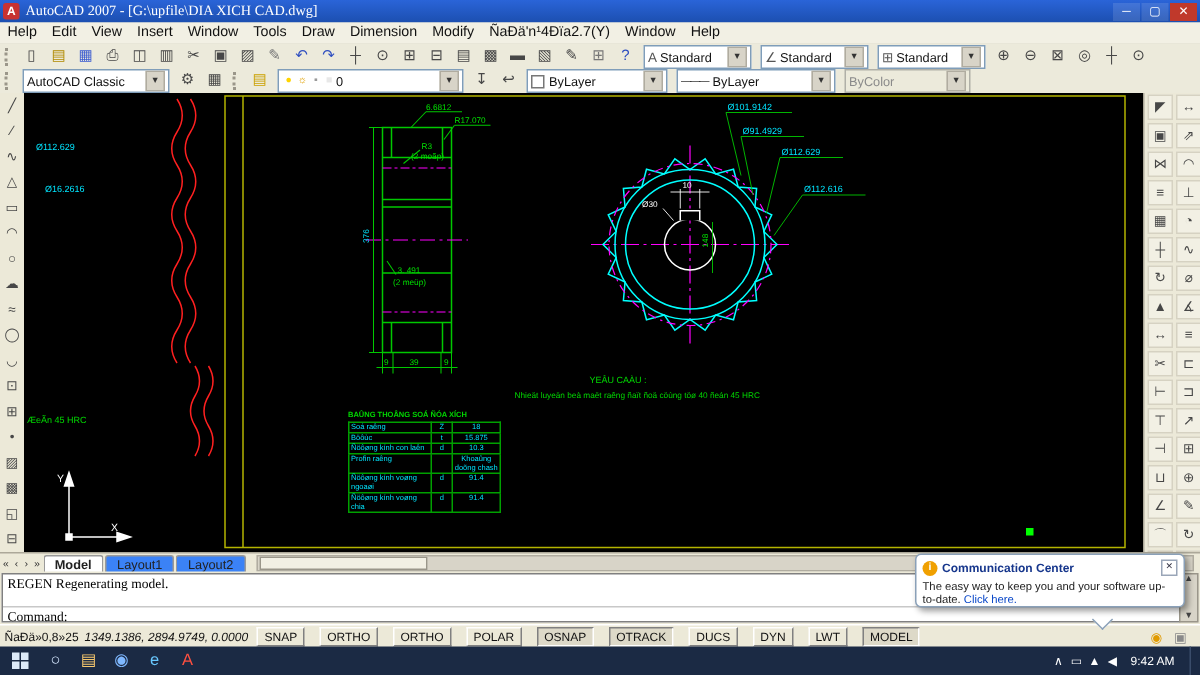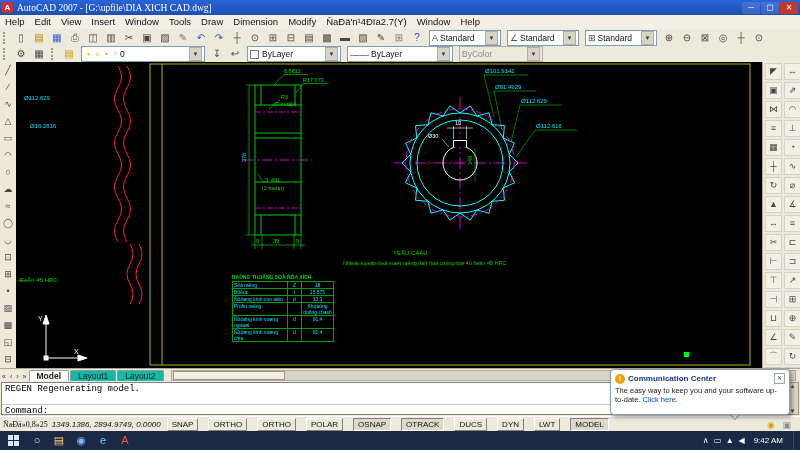--- a/index.html
+++ b/index.html
@@ -52,57 +52,57 @@
   .spec-title{color:#00d800;font-size:5px;font-weight:bold;text-align:left;margin-bottom:1px;white-space:nowrap;}
   .spec-wrap table{border-collapse:collapse;width:102px;}
   .spec-wrap td{border:1px solid #00a000;color:#00e5ff;font-size:5px;line-height:6px;padding:0 1px;vertical-align:top;}
   .spec-wrap td:nth-child(1){width:56px;}
   .spec-wrap td:nth-child(2){width:12px;text-align:center;}
   .spec-wrap td:nth-child(3){width:30px;text-align:center;}
   
   .tabs-row{position:absolute;top:368px;left:0;right:0;height:13px;background:#ece9d8;border-top:1px solid #aca899;
             display:flex;align-items:flex-end;font-size:8.5px;}
   .tabnav{font-size:7px;color:#333;padding:0 2px;line-height:11px;}
-  .tab{padding:0 7px;line-height:11px;background:#14b8a6;border:1px solid #999;border-bottom:none;
+  .tab{padding:0 7px;line-height:11px;background:#3b82f6;border:1px solid #999;border-bottom:none;
        margin-right:1px;border-radius:2px 2px 0 0;color:#222;}
   .tab.active{background:#fff;font-weight:bold;}
   .hscroll{flex:1;height:9px;background:#d8d4c8;border:1px solid #b0aca0;margin:0 4px 1px 6px;position:relative;}
   .hscroll .thumb{position:absolute;left:1px;top:0;width:110px;height:7px;background:#f2f0e4;border:1px solid #9a968a;}
   
   .cmd{position:absolute;top:381px;left:0;right:0;height:35px;background:#ece9d8;}
   .cmd-box{position:absolute;left:1px;right:13px;top:1px;bottom:1px;background:#fff;border:1px solid #808080;
-           font-family:Liberation Mono, monospace;font-size:9px;color:#000;}
+           font-family:Liberation Serif, serif;font-size:9px;color:#000;}
   .cmd-hist{height:19px;border-bottom:1px solid #c8c8c8;padding:1px 3px;}
   .cmd-line{padding:1px 3px;}
   .cmd-scroll{position:absolute;right:1px;top:1px;bottom:1px;width:11px;background:#d8d4c8;border:1px solid #9a968a;
               display:flex;flex-direction:column;justify-content:space-between;align-items:center;font-size:6px;color:#444;}
   
   .statusbar{position:absolute;top:416px;left:0;right:0;height:15px;background:#ece9d8;border-top:1px solid #fff;
              display:flex;align-items:center;font-size:8px;color:#111;}
-  .sb-left{margin:0 4px 0 3px;white-space:nowrap;font-family:Liberation Serif, serif;}
+  .sb-left{margin:0 4px 0 3px;white-space:nowrap;}
   .sb-coords{margin-right:6px;white-space:nowrap;font-style:italic;}
   .toggles{display:flex;gap:10px;}
   .toggle{padding:0 4px;line-height:11px;border:1px solid;border-color:#fff #808080 #808080 #fff;background:#ece9d8;}
   .toggle.pressed{border-color:#808080 #fff #fff #808080;background:#ddd9c8;}
   .sb-spacer{flex:1;}
   .sb-tray{display:flex;align-items:center;gap:2px;margin-right:6px;}
   .sb-tray .tb-icon{width:12px;height:12px;line-height:12px;font-size:9px;}
   
   .taskbar{position:absolute;top:431px;left:0;right:0;height:19px;background:#1b2a44;display:flex;align-items:center;}
   .start{width:26px;height:19px;display:flex;align-items:center;justify-content:center;}
   .winlogo{display:grid;grid-template-columns:5px 5px;grid-template-rows:5px 5px;gap:1px;}
   .winlogo span{background:#dce9f8;}
   .task-apps{display:flex;align-items:center;}
   .task-apps .tb-icon{width:20px;height:19px;line-height:19px;font-size:11px;}
   .tray{display:flex;align-items:center;gap:4px;margin-left:auto;margin-right:2px;color:#fff;}
   .tray .tb-icon{width:10px;height:14px;line-height:14px;font-size:8px;}
   .task-time{font-size:8px;color:#fff;margin:0 6px 0 2px;}
   .notif-sliver{width:4px;height:19px;border-left:1px solid #3a4c6a;}
   
-  .balloon{position:absolute;left:610px;top:369px;width:180px;height:46px;background:#fff;border:1px solid #8aa0b8;
+  .balloon{position:absolute;left:610px;top:369px;width:180px;height:36px;background:#fff;border:1px solid #8aa0b8;
            border-radius:4px;box-shadow:2px 2px 4px rgba(0,0,0,.4);z-index:6;font-size:7.5px;padding:3px 4px;box-sizing:border-box;}
   .balloon-head{display:flex;align-items:center;margin-bottom:2px;}
   .b-icon{width:10px;height:10px;border-radius:50%;background:#f0a000;color:#fff;font-size:7px;font-weight:bold;
           text-align:center;line-height:10px;margin-right:3px;}
   .b-title{color:#16368c;font-weight:bold;font-size:8px;flex:1;}
   .b-close{width:9px;height:9px;border:1px solid #9aa6b8;font-size:6px;line-height:9px;text-align:center;color:#334;}
   .b-body{color:#222;line-height:1.25;}
   .b-link{color:#0645c8;}
   .balloon-tail{position:absolute;left:730px;top:408px;width:9px;height:9px;background:#fff;
                 border-right:1px solid #8aa0b8;border-bottom:1px solid #8aa0b8;transform:rotate(45deg);z-index:5;}
@@ -184,20 +184,24 @@
         <div class="tb-icon">⊖</div>
         <div class="tb-icon">⊠</div>
         <div class="tb-icon">◎</div>
         <div class="tb-icon">┼</div>
         <div class="tb-icon">⊙</div>
       </span>
   </div>
 
   <div class="toolbar-row tb2">
     <span class="grip"></span>
+    <span class="combo" style="width:92px">
+      <span class="lbl">AutoCAD Classic</span>
+      <span class="dd">▾</span>
+    </span>
     <span class="hstrip">
         <div class="tb-icon">⚙</div>
         <div class="tb-icon">▦</div>
       </span>
     <span class="grip"></span>
     <span class="hstrip" id="layer-mgr">
         <div class="tb-icon" style="color: rgb(202, 160, 0);">▤</div>
       </span>
     <span class="combo" style="width:118px">
       <span class="hstrip chips">

